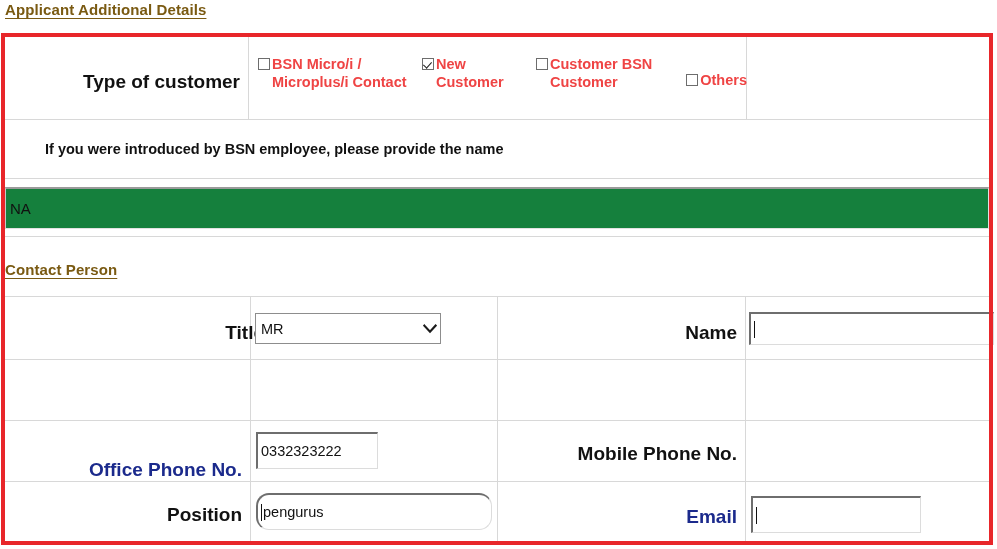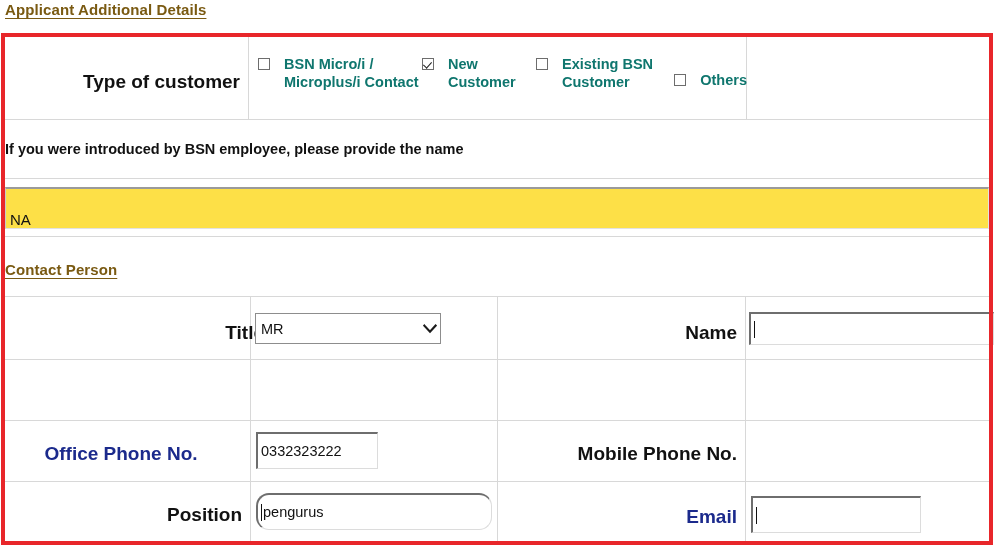--- a/index.html
+++ b/index.html
@@ -79,22 +79,21 @@
   .cell-label.blue { color: #1b2a8c; }
 
   
   .cb-group {
     position: absolute;
     display: flex;
     align-items: flex-start;
     font-size: 14.5px;
     font-weight: 700;
     line-height: 18px;
-    color: #0f766e;
-    gap: 12px;
+    color: #ef4444;
   }
   .cbox {
     display: inline-block;
     width: 12px;
     height: 12px;
     border: 1px solid #6d6d6d;
     background: #ffffff;
     box-sizing: border-box;
     margin-top: 3px;
     margin-right: 2px;
@@ -137,29 +136,29 @@
     width: 1px;
     height: 17px;
     background: #111111;
     margin-right: 1px;
     flex: 0 0 auto;
   }
 
   .wide-input {
     position: absolute;
     box-sizing: border-box;
-    background: #fde047;
+    background: #15803d;
     border-top: 2px solid #9a9a9a;
     border-left: 1px solid #c9c9c9;
     border-right: 1px solid #e2e2e2;
     border-bottom: 1px solid #e2e2e2;
     font-size: 15px;
     color: #111111;
     display: flex;
-    align-items: flex-end;
+    align-items: center;
     padding-left: 4px;
   }
 
   
   .selectbox {
     position: absolute;
     box-sizing: border-box;
     background: #ffffff;
     border: 1px solid #8d8d8d;
     font-size: 14.5px;
@@ -178,20 +177,21 @@
   }
   .chev svg { display: block; }
 
   
   .static-text {
     position: absolute;
     font-size: 14.5px;
     font-weight: 700;
     color: #111111;
     white-space: nowrap;
+    margin-left: 40px;
   }
 </style>
 </head>
 <body>
 
 <div class="page">
 
   <div class="section-heading" id="heading-applicant">Applicant Additional Details</div>
 
   <div class="red-frame"></div>
@@ -216,21 +216,21 @@
     <span class="cbox checked"></span>
     <span class="cb-text">
       <span>New</span><br>
       <span>Customer</span>
     </span>
   </div>
 
   <div class="cb-group" style="left:536px; top:55px; width:120px;">
     <span class="cbox"></span>
     <span class="cb-text">
-      <span>Existing BSN</span><br>
+      <span>Customer BSN</span><br>
       <span>Customer</span>
     </span>
   </div>
 
   <div class="cb-group" style="left:667px; top:71px; width:80px;justify-content:flex-end;">
     <span class="cbox"></span>
     <span class="cb-text">Others</span>
   </div>
 
   <div class="static-text" style="left:5px; top:141px;">If you were introduced by BSN employee, please provide the name</div>
@@ -269,21 +269,21 @@
     </span>
   </div>
 
   <div class="cell-label" style="left:495px; top:322px; width:242px;">Name</div>
 
   <div class="textbox" style="left:749px; top:312px; width:245px; height:33px;">
     <span class="caret"></span>
       <span></span>
   </div>
 
-  <div class="cell-label blue" style="left:0px; top:443px; width:242px;text-align:center;">Office Phone No.</div>
+  <div class="cell-label blue" style="left:0px; top:459px; width:242px;">Office Phone No.</div>
 
   <div class="textbox" style="left:256px; top:432px; width:122px; height:37px;">
     <span>0332323222</span>
   </div>
 
   <div class="cell-label" style="left:495px; top:443px; width:242px;">Mobile Phone No.</div>
 
 
   <div class="cell-label" style="left:0px; top:504px; width:242px;">Position</div>
 

